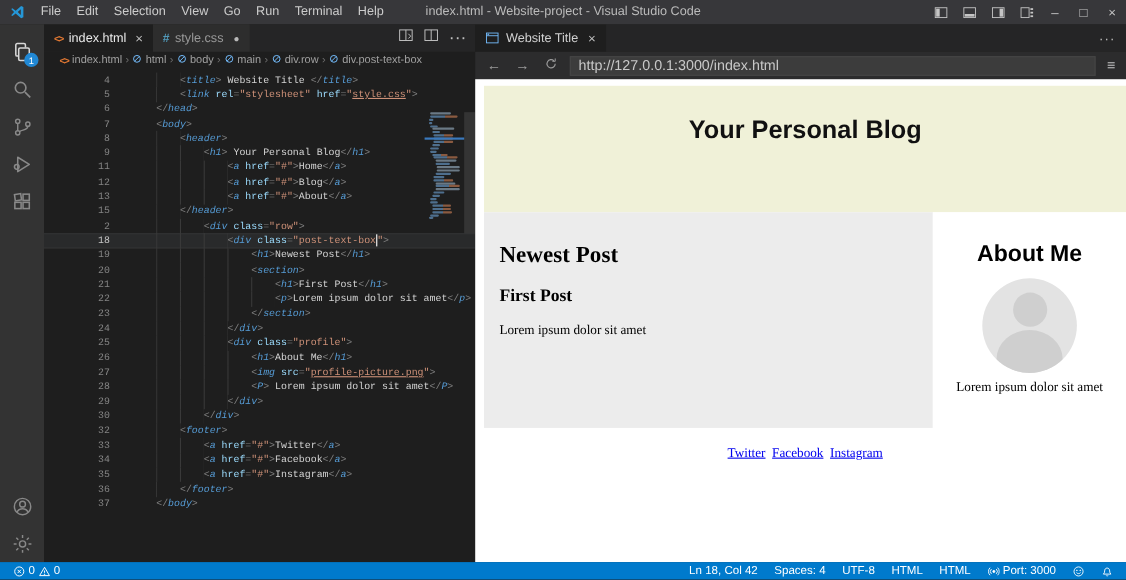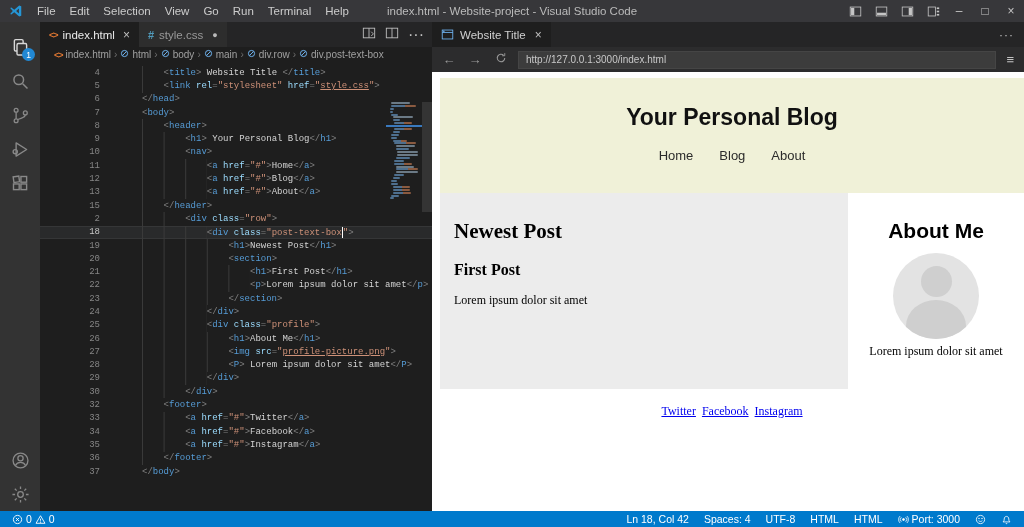--- a/index.html
+++ b/index.html
@@ -52,39 +52,39 @@
   
   #code { position:absolute; top:40px; left:0; right:0; bottom:0; padding-top:4px;
           font-family:"Liberation Mono","DejaVu Sans Mono",monospace; font-size:9px; overflow:hidden; }
   .code-line { display:flex; height:13.3px; align-items:center; white-space:pre; position:relative; }
   .code-line.current { background:rgba(100,105,110,0.16); box-shadow:inset 0 1px 0 rgba(255,255,255,0.06), inset 0 -1px 0 rgba(255,255,255,0.06); }
   .ln { width:60px; text-align:right; color:#858585; font-size:9px; flex:none; }
   .code-line.current .ln { color:#c6c6c6; }
   .ind { flex:none; height:100%; margin-left:42px;
          background-image:linear-gradient(to right,#3a3a3a 1px,transparent 1px);
          background-size:21.6px 100%; }
-  .tk-p { color:#808080; } .tk-t { color:#569cd6; } .tk-a { color:#9cdcfe; }
+  .tk-p { color:#808080; } .tk-t { color:#569cd6;font-style:italic; } .tk-a { color:#9cdcfe; }
   .tk-s { color:#ce9178; } .tk-x { color:#d4d4d4; } .tk-u { color:#ce9178; text-decoration:underline; }
   .cursor { display:inline-block; width:1px; height:11px; background:#ffffff; vertical-align:middle; }
 
   #minimap { position:absolute; top:40px; right:12px; width:30px; }
   .mm-row { height:2px; margin-bottom:0.9px; border-radius:1px; }
   #mm-accent { position:absolute; left:-4px; right:-2px; height:2px; background:#3a79bd; }
   #editor-scrollbar { position:absolute; top:40px; right:0; width:10px; height:110px; background:rgba(121,121,121,0.25); }
 
   
   #preview { position:absolute; left:432px; top:22px; right:0; bottom:16px; background:#1e1e1e; }
   #preview-tabbar { height:25px; background:#252526; display:flex; align-items:stretch; }
   .ptab { display:flex; align-items:center; gap:6px; padding:0 9px; background:#1e1e1e; color:#d0d0d0; font-size:11.5px; }
   .ptab svg { width:13px; height:13px; color:#75beff; }
   #preview-more { margin-left:auto; color:#c2c2c2; padding-right:10px; display:flex; align-items:center; font-size:12px; letter-spacing:1px; }
   #preview-toolbar { height:25px; background:#2c2c2d; display:flex; align-items:center; padding:0 8px; gap:8px; }
   .nav-btn { color:#9a9a9a; font-size:13px; width:18px; text-align:center; }
   #url-bar { flex:1; height:18px; background:#3c3c3c; border:1px solid #454545; color:#c8c8c8;
-             font-size:10px; padding:0 7px; font-family:"Liberation Sans",sans-serif; outline:none; }
+             font-size:13px; padding:0 7px; font-family:"Liberation Sans",sans-serif; outline:none; }
   #browser-menu-icon { color:#c2c2c2; font-size:13px; padding:0 2px; }
 
   
   #page { position:absolute; top:50px; left:0; right:0; bottom:0; background:#ffffff; overflow:hidden;
           font-family:"Liberation Serif",serif; color:#000; }
   #site-header { position:absolute; left:8px; top:6px; right:0; height:115px; text-align:center;
                  font-family:"Liberation Sans",sans-serif; }
   #site-title { font-size:23px; font-weight:bold; padding-top:26px; color:#111; }
   #site-nav { margin-top:17px; font-size:13px; color:#2b2b2b; }
   .site-nav-link { margin:0 13px; }
@@ -278,21 +278,20 @@
         </span>
       </div>
     <div id="code">
       <div id="code-lines">
           <div class="code-line"><span class="ln">4</span><span class="ind" style="width: 4ch;"></span><span><span class="tk-p">&lt;</span><span class="tk-t">title</span><span class="tk-p">&gt;</span><span class="tk-x"> Website Title </span><span class="tk-p">&lt;/</span><span class="tk-t">title</span><span class="tk-p">&gt;</span></span></div>
           <div class="code-line"><span class="ln">5</span><span class="ind" style="width: 4ch;"></span><span><span class="tk-p">&lt;</span><span class="tk-t">link</span><span class="tk-x"> </span><span class="tk-a">rel</span><span class="tk-p">=</span><span class="tk-s">"stylesheet"</span><span class="tk-x"> </span><span class="tk-a">href</span><span class="tk-p">=</span><span class="tk-s">"</span><span class="tk-u">style.css</span><span class="tk-s">"</span><span class="tk-p">&gt;</span></span></div>
           <div class="code-line"><span class="ln">6</span><span class="ind" style="width: 0ch;"></span><span><span class="tk-p">&lt;/</span><span class="tk-t">head</span><span class="tk-p">&gt;</span></span></div>
           <div class="code-line"><span class="ln">7</span><span class="ind" style="width: 0ch;"></span><span><span class="tk-p">&lt;</span><span class="tk-t">body</span><span class="tk-p">&gt;</span></span></div>
           <div class="code-line"><span class="ln">8</span><span class="ind" style="width: 4ch;"></span><span><span class="tk-p">&lt;</span><span class="tk-t">header</span><span class="tk-p">&gt;</span></span></div>
           <div class="code-line"><span class="ln">9</span><span class="ind" style="width: 8ch;"></span><span><span class="tk-p">&lt;</span><span class="tk-t">h1</span><span class="tk-p">&gt;</span><span class="tk-x"> Your Personal Blog</span><span class="tk-p">&lt;/</span><span class="tk-t">h1</span><span class="tk-p">&gt;</span></span></div>
-          <div class="code-line"><span class="ln">10</span><span class="ind" style="width: 8ch;"></span><span><span class="tk-p">&lt;</span><span class="tk-t">nav</span><span class="tk-p">&gt;</span></span></div>
           <div class="code-line"><span class="ln">11</span><span class="ind" style="width: 12ch;"></span><span><span class="tk-p">&lt;</span><span class="tk-t">a</span><span class="tk-x"> </span><span class="tk-a">href</span><span class="tk-p">=</span><span class="tk-s">"#"</span><span class="tk-p">&gt;</span><span class="tk-x">Home</span><span class="tk-p">&lt;/</span><span class="tk-t">a</span><span class="tk-p">&gt;</span></span></div>
           <div class="code-line"><span class="ln">12</span><span class="ind" style="width: 12ch;"></span><span><span class="tk-p">&lt;</span><span class="tk-t">a</span><span class="tk-x"> </span><span class="tk-a">href</span><span class="tk-p">=</span><span class="tk-s">"#"</span><span class="tk-p">&gt;</span><span class="tk-x">Blog</span><span class="tk-p">&lt;/</span><span class="tk-t">a</span><span class="tk-p">&gt;</span></span></div>
           <div class="code-line"><span class="ln">13</span><span class="ind" style="width: 12ch;"></span><span><span class="tk-p">&lt;</span><span class="tk-t">a</span><span class="tk-x"> </span><span class="tk-a">href</span><span class="tk-p">=</span><span class="tk-s">"#"</span><span class="tk-p">&gt;</span><span class="tk-x">About</span><span class="tk-p">&lt;/</span><span class="tk-t">a</span><span class="tk-p">&gt;</span></span></div>
           <div class="code-line"><span class="ln">15</span><span class="ind" style="width: 4ch;"></span><span><span class="tk-p">&lt;/</span><span class="tk-t">header</span><span class="tk-p">&gt;</span></span></div>
           <div class="code-line"><span class="ln">2</span><span class="ind" style="width: 8ch;"></span><span><span class="tk-p">&lt;</span><span class="tk-t">div</span><span class="tk-x"> </span><span class="tk-a">class</span><span class="tk-p">=</span><span class="tk-s">"row"</span><span class="tk-p">&gt;</span></span></div>
           <div class="code-line current"><span class="ln">18</span><span class="ind" style="width: 12ch;"></span><span><span class="tk-p">&lt;</span><span class="tk-t">div</span><span class="tk-x"> </span><span class="tk-a">class</span><span class="tk-p">=</span><span class="tk-s">"post-text-box</span><span class="cursor"></span><span class="tk-s">"</span><span class="tk-p">&gt;</span></span></div>
           <div class="code-line"><span class="ln">19</span><span class="ind" style="width: 16ch;"></span><span><span class="tk-p">&lt;</span><span class="tk-t">h1</span><span class="tk-p">&gt;</span><span class="tk-x">Newest Post</span><span class="tk-p">&lt;/</span><span class="tk-t">h1</span><span class="tk-p">&gt;</span></span></div>
           <div class="code-line"><span class="ln">20</span><span class="ind" style="width: 16ch;"></span><span><span class="tk-p">&lt;</span><span class="tk-t">section</span><span class="tk-p">&gt;</span></span></div>
           <div class="code-line"><span class="ln">21</span><span class="ind" style="width: 20ch;"></span><span><span class="tk-p">&lt;</span><span class="tk-t">h1</span><span class="tk-p">&gt;</span><span class="tk-x">First Post</span><span class="tk-p">&lt;/</span><span class="tk-t">h1</span><span class="tk-p">&gt;</span></span></div>
           <div class="code-line"><span class="ln">22</span><span class="ind" style="width: 20ch;"></span><span><span class="tk-p">&lt;</span><span class="tk-t">p</span><span class="tk-p">&gt;</span><span class="tk-x">Lorem ipsum dolor sit amet</span><span class="tk-p">&lt;/</span><span class="tk-t">p</span><span class="tk-p">&gt;</span></span></div>
@@ -374,21 +373,20 @@
             <path d="M13 1.5V5H9.5" stroke-width="1.2"></path>
           </svg>
       </span>
       <input id="url-bar" readonly="" value="http://127.0.0.1:3000/index.html" style="">
       <span id="browser-menu-icon">≡</span>
     </div>
 
     <div id="page">
       <div id="site-header" style="background: rgb(240, 241, 216);">
         <div id="site-title">Your Personal Blog</div>
-        <div id="site-nav"><span class="site-nav-link">Home</span><span class="site-nav-link">Blog</span><span class="site-nav-link">About</span></div>
       </div>
       <div id="site-row" style="background: rgb(236, 236, 236);">
         <div id="post-section-title">Newest Post</div>
         <div id="post-title">First Post</div>
         <div id="post-body">Lorem ipsum dolor sit amet</div>
       </div>
       <div id="profile-card">
         <div id="about-title">About Me</div>
         <div id="avatar">
           <div id="avatar-head"></div>

